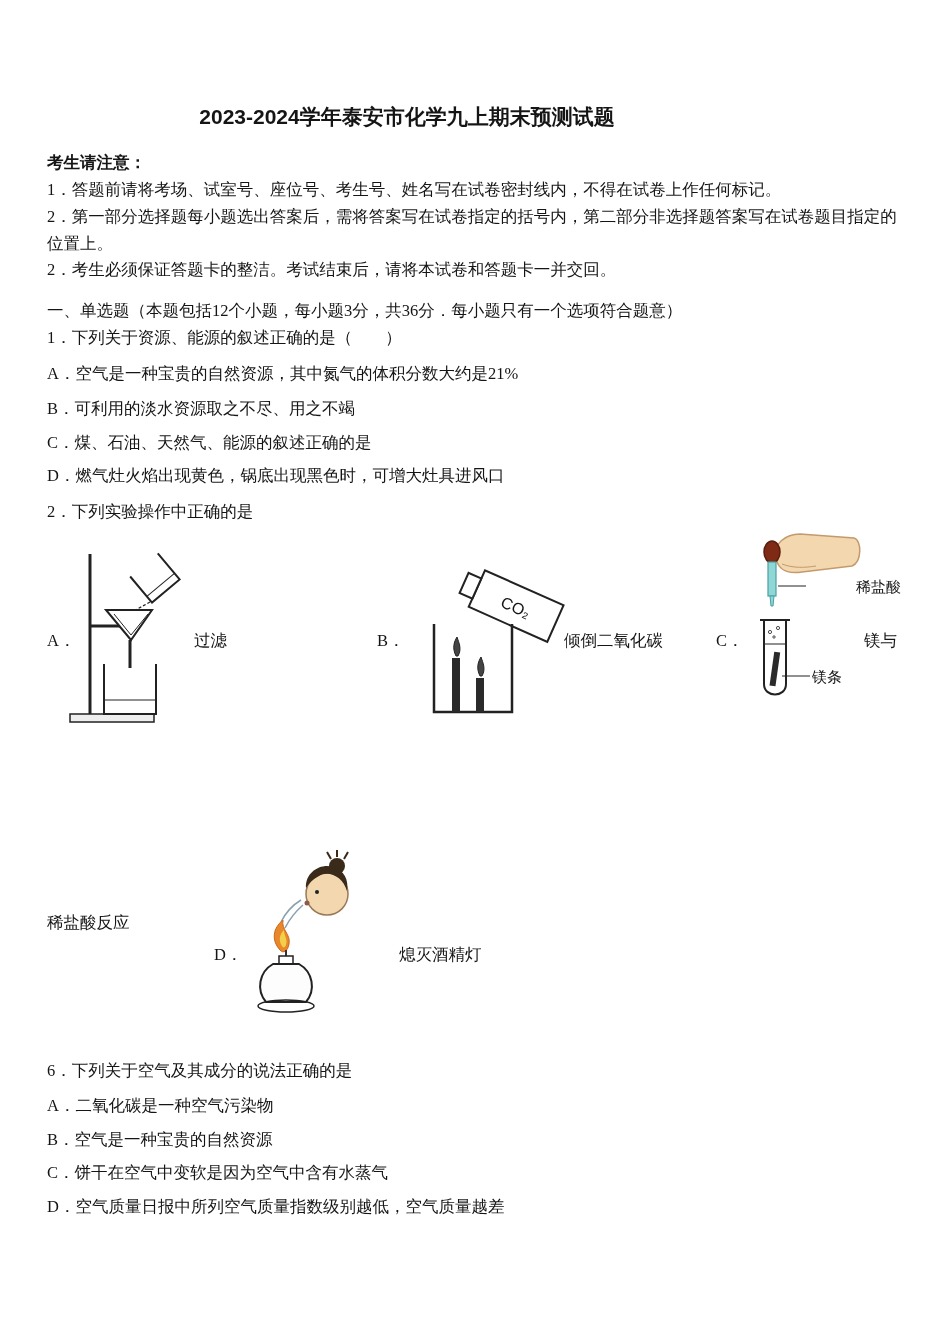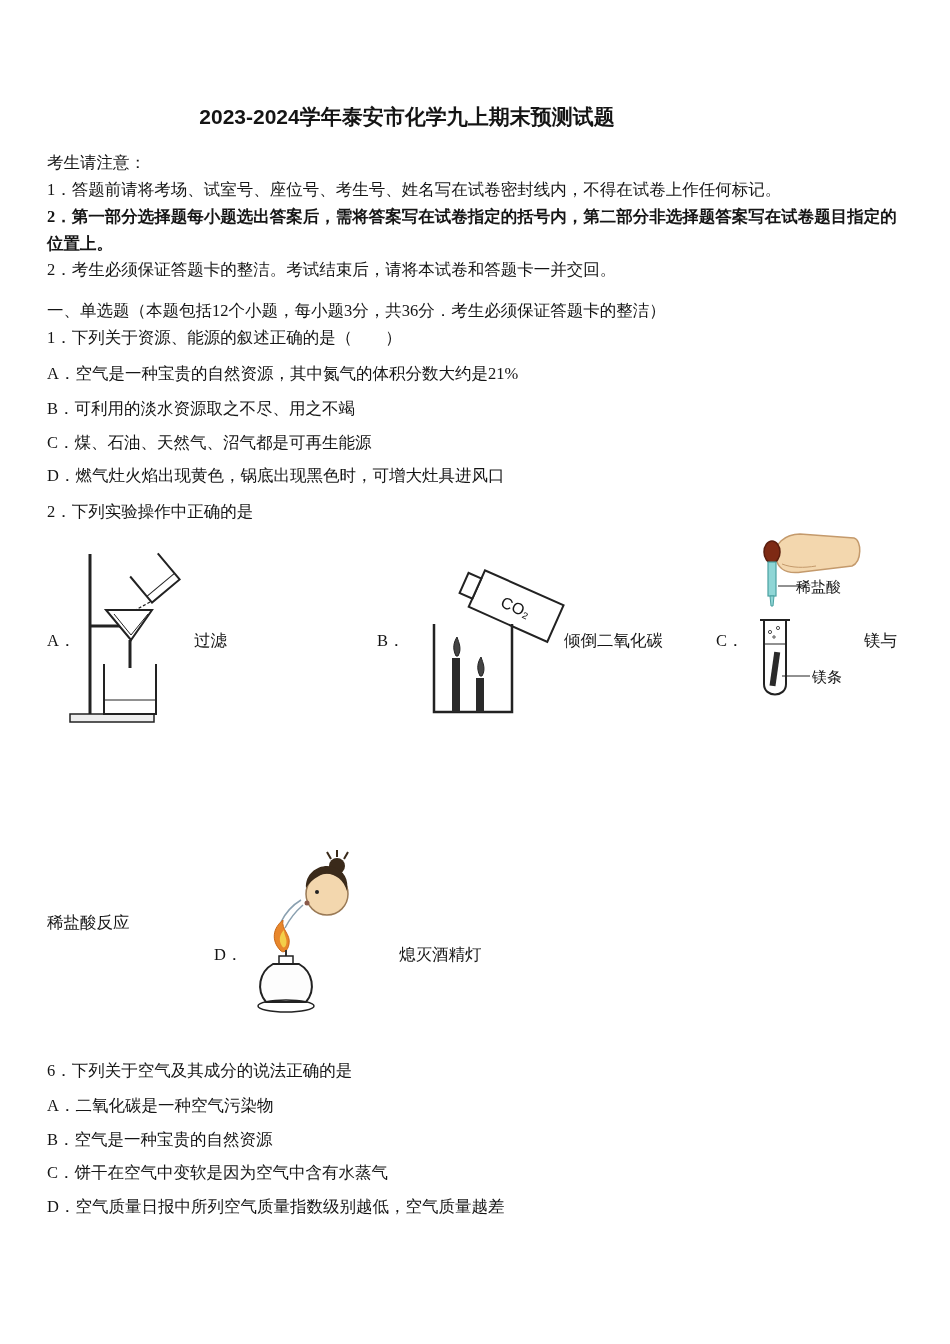--- a/index.html
+++ b/index.html
@@ -7,43 +7,43 @@
     width:950px;height:1344px;position:relative;overflow:hidden;
     background:#ffffff;color:#151515;
     font-family:"Liberation Serif","DejaVu Serif",serif;
   }
   .title{
     position:absolute;left:0;top:103px;width:814px;text-align:center;
     font-size:21px;font-weight:bold;
     font-family:"Liberation Sans","DejaVu Sans",sans-serif;
   }
   .line{position:absolute;left:47px;font-size:16.5px;line-height:27px;white-space:nowrap;}
-  .wrap{white-space:normal;width:860px;font-weight:bold;}
-  .bold{font-weight:normal;}
+  .wrap{white-space:normal;width:860px;}
+  .bold{font-weight:bold;}
   .cap{position:absolute;font-size:16.5px;white-space:nowrap;}
   .dlabel{position:absolute;font-size:15px;white-space:nowrap;
           font-family:"Liberation Sans","DejaVu Sans",sans-serif;}
   svg{position:absolute;overflow:visible;}
 </style>
 </head>
 <body>
 
 <div class="title">2023-2024学年泰安市化学九上期末预测试题</div>
 
 <div class="line bold" style="top:149px">考生请注意：</div>
 <div class="line" style="top:176px">1．答题前请将考场、试室号、座位号、考生号、姓名写在试卷密封线内，不得在试卷上作任何标记。</div>
 <div class="line wrap" style="top:203px">2．第一部分选择题每小题选出答案后，需将答案写在试卷指定的括号内，第二部分非选择题答案写在试卷题目指定的位置上。</div>
 <div class="line" style="top:256px">2．考生必须保证答题卡的整洁。考试结束后，请将本试卷和答题卡一并交回。</div>
 
-<div class="line" style="top:297px">一、单选题（本题包括12个小题，每小题3分，共36分．考生必须保证答题卡的整洁）</div>
+<div class="line" style="top:297px">一、单选题（本题包括12个小题，每小题3分，共36分．每小题只有一个选项符合题意）</div>
 
 <div class="line" style="top:324px">1．下列关于资源、能源的叙述正确的是（　　）</div>
 <div class="line" style="top:360px">A．空气是一种宝贵的自然资源，其中氮气的体积分数大约是21%</div>
 <div class="line" style="top:395px">B．可利用的淡水资源取之不尽、用之不竭</div>
-<div class="line" style="top:429px">C．煤、石油、天然气、沼气都是可再生能源</div>
+<div class="line" style="top:429px">C．煤、石油、天然气、能源的叙述正确的是</div>
 <div class="line" style="top:462px">D．燃气灶火焰出现黄色，锅底出现黑色时，可增大灶具进风口</div>
 
 <div class="line" style="top:498px">2．下列实验操作中正确的是</div>
 
 <span class="cap" style="left:47px;top:630px">A．</span>
 
 <svg style="left:70px;top:550px" width="120" height="180" viewBox="0 0 120 180">
   <g>
     <line x1="20" y1="4" x2="20" y2="164" stroke="#222" stroke-width="3"></line>
     <rect x="0" y="164" width="84" height="8" fill="#eeeeee" stroke="#222" stroke-width="1.5"></rect>
@@ -110,21 +110,21 @@
     <circle cx="28" cy="104" r="1.6" fill="none" stroke="#222" stroke-width="0.8"></circle>
     <circle cx="36" cy="100" r="1.6" fill="none" stroke="#222" stroke-width="0.8"></circle>
     <circle cx="32" cy="109" r="1.2" fill="none" stroke="#222" stroke-width="0.8"></circle>
   </g>
   <g transform="rotate(8 33 140)">
     <rect x="30" y="124" width="6" height="34" fill="#2a2a2a"></rect>
   </g>
   <line x1="40" y1="148" x2="68" y2="148" stroke="#222" stroke-width="1"></line>
 </svg>
 
-<span class="dlabel" style="left:796px;top:578px">稀盐酸</span>
+<span class="dlabel" style="left:856px;top:578px">稀盐酸</span>
 <span class="dlabel" style="left:812px;top:668px">镁条</span>
 
 <span class="cap" style="left:864px;top:630px">镁与</span>
 
 <span class="cap" style="left:47px;top:912px">稀盐酸反应</span>
 <span class="cap" style="left:214px;top:944px">D．</span>
 
 <svg style="left:243px;top:850px" width="125" height="175" viewBox="0 0 125 175">
   <g>
     <circle cx="94" cy="16" r="8" fill="#3a2a1a"></circle>

